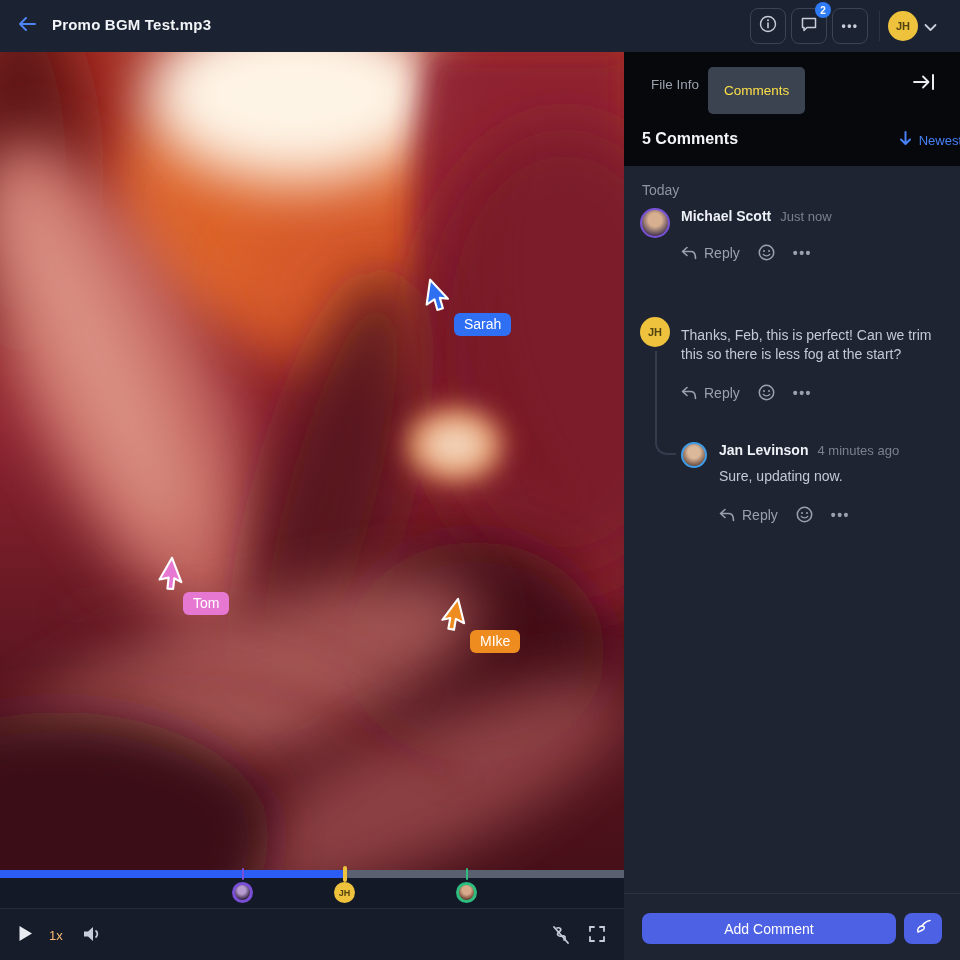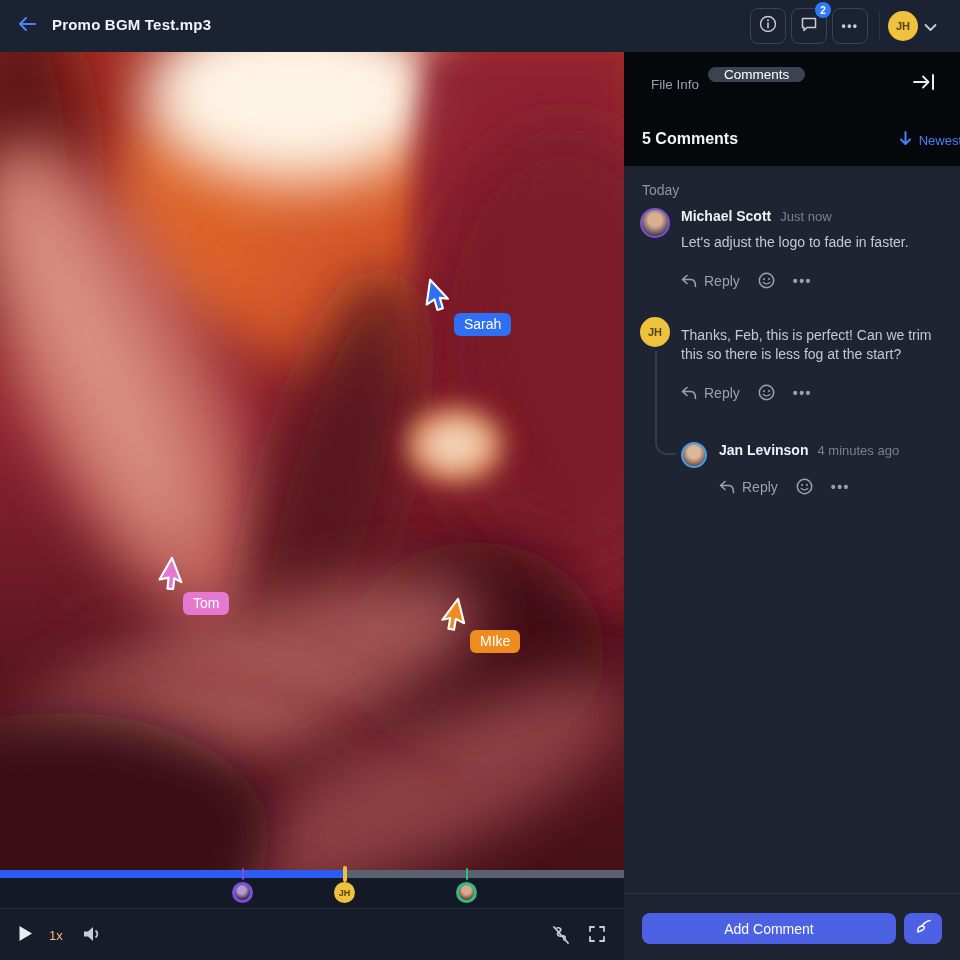--- a/index.html
+++ b/index.html
@@ -57,21 +57,21 @@
   .timecode { position:absolute; left:0; top:20px; width:624px; text-align:center; font-size:13px; color:#828a99; letter-spacing:.3px; }
   .timecode .cur { color:#e8ebf0; }
   .anno-btn { position:absolute; left:550px; top:15px; width:22px; height:22px; cursor:pointer; }
   .fs-btn { position:absolute; left:588px; top:16px; width:20px; height:20px; cursor:pointer; }
 
   
   .sidebar { position:absolute; left:624px; top:52px; width:336px; height:908px; background:#06080c; z-index:20; }
   .tabs { position:absolute; left:0; top:0; width:336px; height:62px; }
   .tab { font-size:13.5px; cursor:pointer; }
   .tab.fileinfo { position:absolute; left:27px; top:25px; color:#9aa1ae; }
-  .tab.comments { position:absolute; left:84px; top:15px; background:#3b4250; color:#ffffff; padding:0 16px; border-radius:11px; }
+  .tab.comments { position:absolute; left:84px; top:15px; background:#3b4250; color:#fde047; padding:16px 16px; border-radius:5px; }
   .collapse-btn { position:absolute; left:288px; top:20px; width:28px; height:24px; cursor:pointer; }
   .count-row { position:absolute; left:0; top:68px; width:364px; height:40px; }
   .count-label { position:absolute; left:18px; top:10px; font-size:16px; font-weight:bold; color:#f2f4f8; }
   .sort-btn { position:absolute; right:26px; top:11px; display:flex; align-items:center; gap:7px; cursor:pointer; }
   .sort-label { color:#4880f6; font-size:13px; }
 
   .comments-panel { position:absolute; left:0; top:114px; width:336px; height:727px; background:#1e2432; }
   .day-label { position:absolute; left:18px; top:16px; font-size:14px; color:#8d95a3; }
 
   .comment { position:absolute; left:0; width:336px; }
@@ -289,21 +289,20 @@
       <div class="day-label">Today</div>
       <div class="thread-line"></div>
 
       <div class="comment c1">
         <div class="c-avatar"></div>
         <div class="c-body">
           <div class="c-head">
             <span class="c-author">Michael Scott</span>
             <span class="c-time">Just now</span>
           </div>
-          <div class="c-text">Let's adjust the logo to fade in faster.</div>
           <div class="c-actions">
             <span class="act">
               <svg width="16" height="14" viewBox="0 0 16 14">
                   <path d="M6 1.5 L1.5 5.5 L6 9.5 M1.5 5.5 H10 C13 5.5 14.5 8 14.5 12.5" stroke="#9aa1ae" stroke-width="1.6" fill="none" stroke-linecap="round" stroke-linejoin="round"></path>
                 </svg>
               <span>Reply</span>
             </span>
             <span class="act">
               <svg width="17" height="17" viewBox="0 0 17 17">
                   <circle cx="8.5" cy="8.5" r="7.2" stroke="#9aa1ae" stroke-width="1.5" fill="none"></circle>
@@ -341,20 +340,21 @@
         </div>
       </div>
 
       <div class="comment c3">
         <div class="c-avatar"></div>
         <div class="c-body">
           <div class="c-head">
             <span class="c-author">Jan Levinson</span>
             <span class="c-time">4 minutes ago</span>
           </div>
+          <div class="c-text">Sure, updating now.</div>
           <div class="c-actions">
             <span class="act">
               <svg width="16" height="14" viewBox="0 0 16 14">
                   <path d="M6 1.5 L1.5 5.5 L6 9.5 M1.5 5.5 H10 C13 5.5 14.5 8 14.5 12.5" stroke="#9aa1ae" stroke-width="1.6" fill="none" stroke-linecap="round" stroke-linejoin="round"></path>
                 </svg>
               <span>Reply</span>
             </span>
             <span class="act">
               <svg width="17" height="17" viewBox="0 0 17 17">
                   <circle cx="8.5" cy="8.5" r="7.2" stroke="#9aa1ae" stroke-width="1.5" fill="none"></circle>

